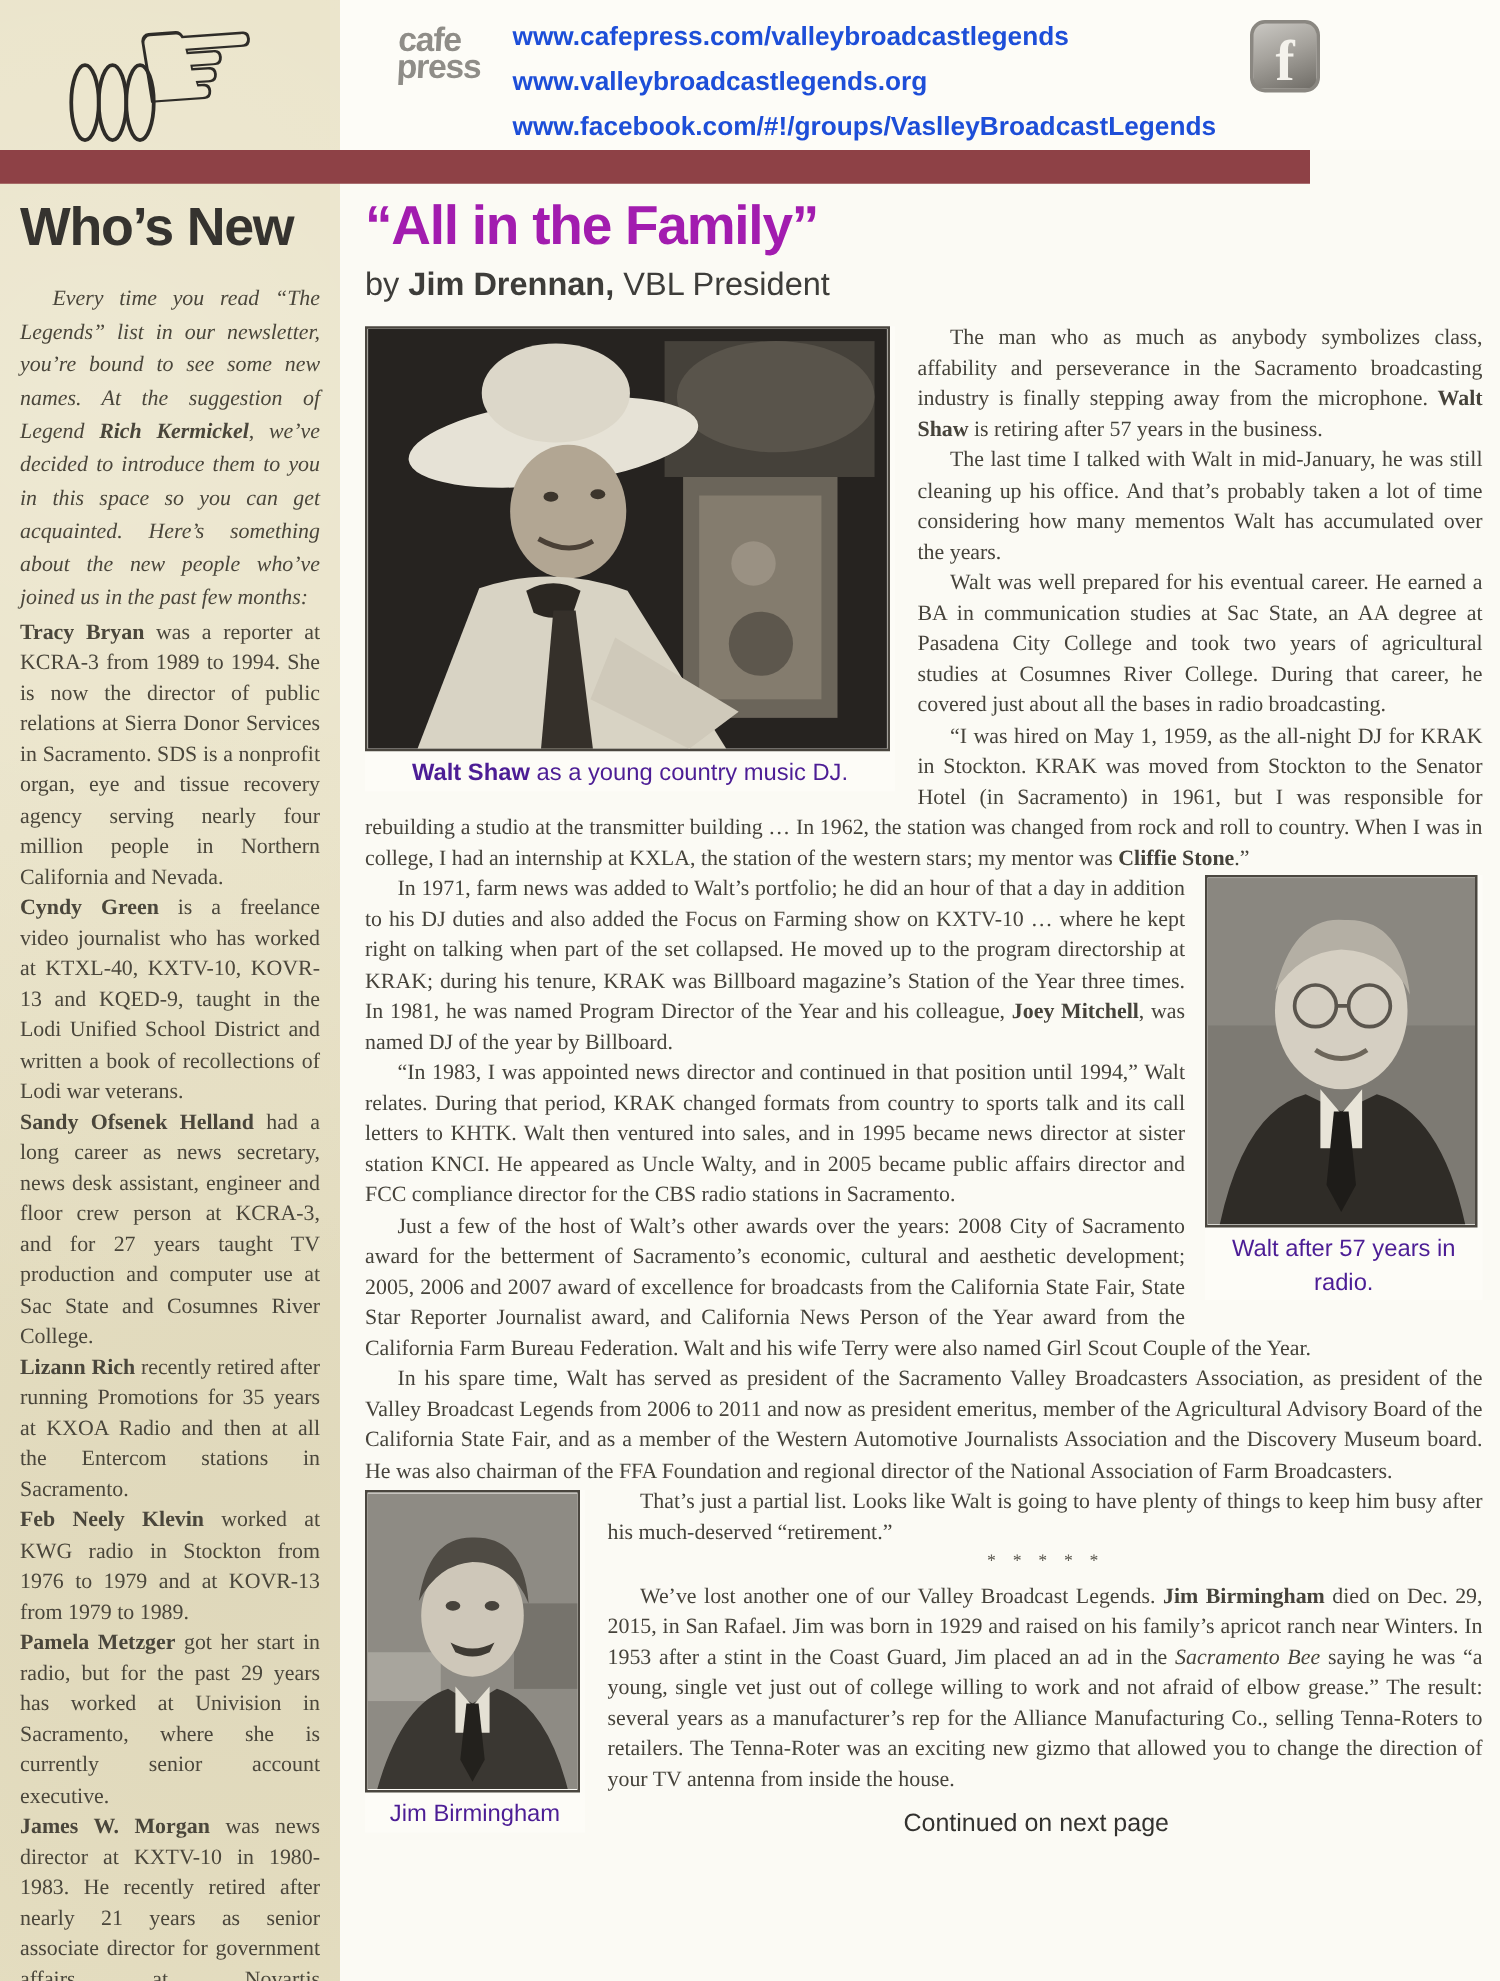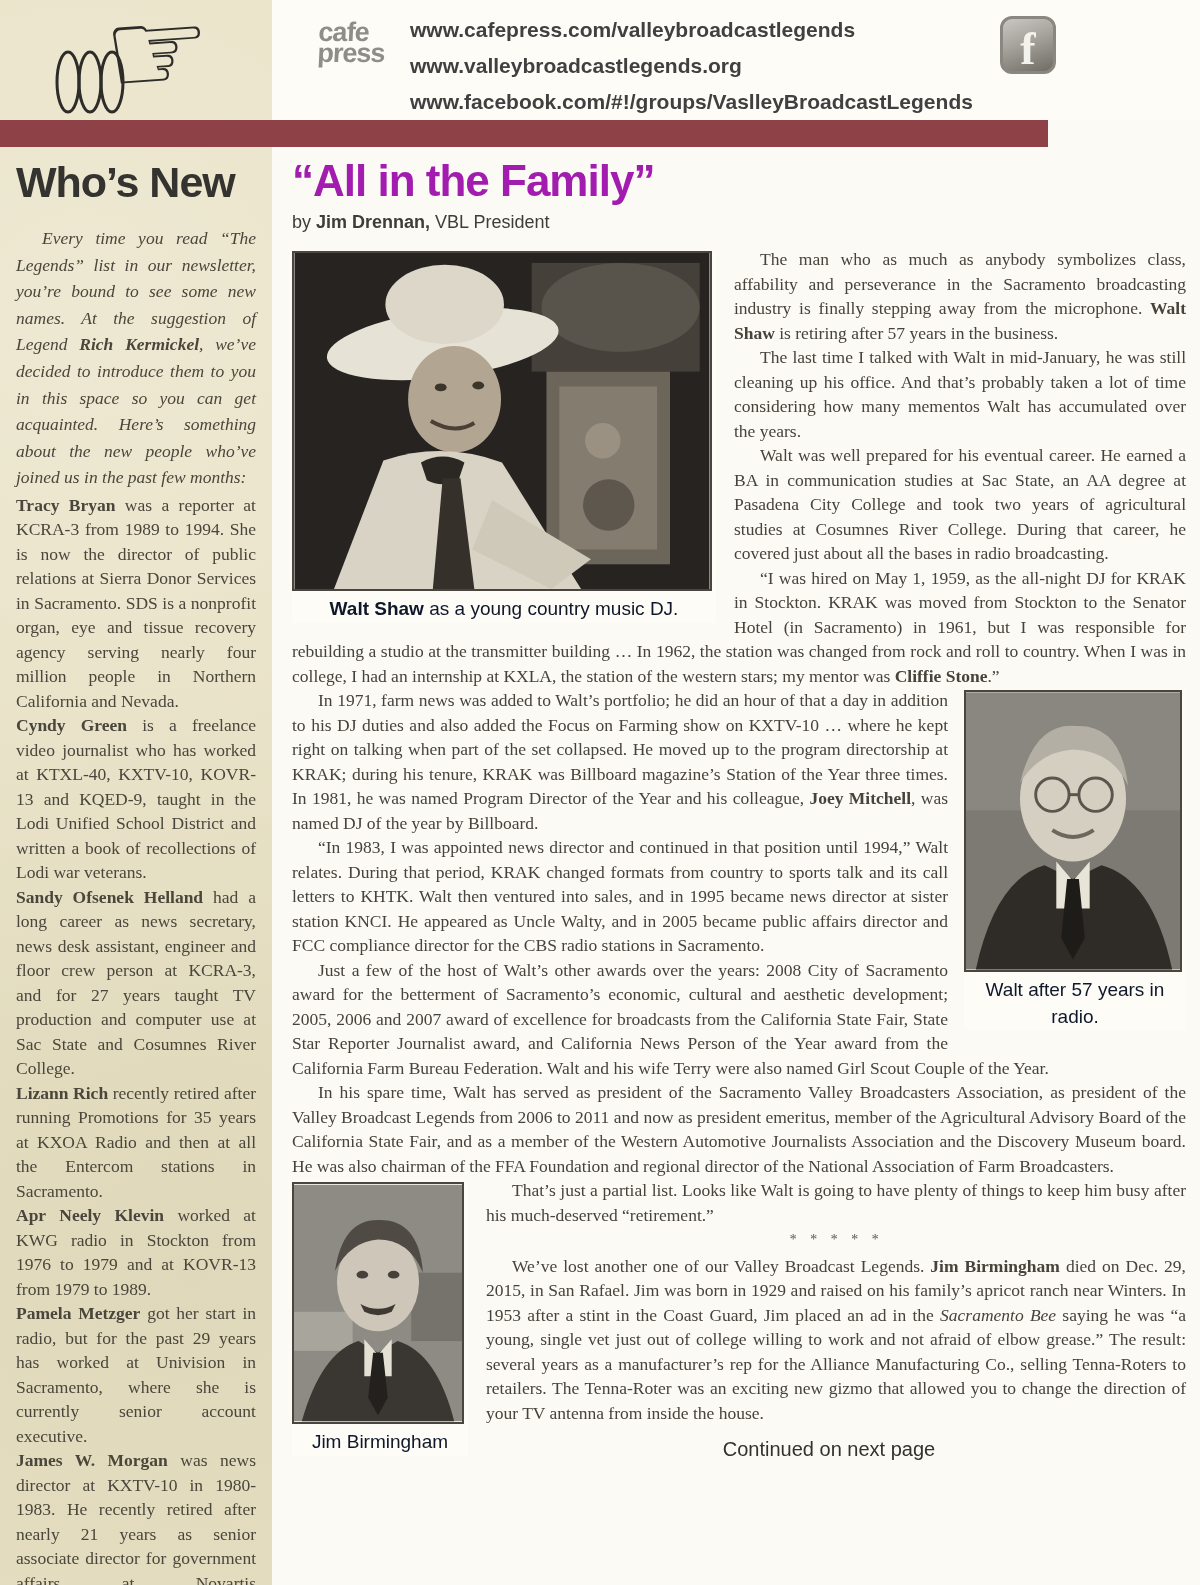--- a/index.html
+++ b/index.html
@@ -27,21 +27,21 @@
   .header { position:absolute; left:272px; top:0; width:928px; height:120px; background:#fdfcf7; }
   .cafepress {
     position:absolute; left:46px; top:22px;
     font-family:"Liberation Sans", sans-serif; font-weight:bold;
     font-size:27px; line-height:.78; color:#8f8d88; letter-spacing:-1px;
     transform:skewX(-3deg);
   }
   .urls {
     position:absolute; left:138px; top:12px;
     font-family:"Liberation Sans", sans-serif; font-weight:bold;
-    font-size:21px; color:#404040; line-height:1.72;
+    font-size:21px; color:#1d4ed8; line-height:1.72;
   }
   .fb-icon {
     position:absolute; left:728px; top:16px; width:56px; height:58px;
     border-radius:12px;
     background:linear-gradient(160deg,#c9c7c2 0%,#a5a29c 45%,#6f6c66 100%);
     border:3px solid #8a8781;
     display:flex; align-items:center; justify-content:center;
   }
   .fb-icon span {
     font-family:"Liberation Serif", serif; font-weight:bold;
@@ -59,31 +59,31 @@
     text-indent:26px; text-align:justify; margin-bottom:2px;
   }
   .sidebar .bio { font-size:17.5px; line-height:1.4; text-align:justify; }
   
   .main { position:absolute; left:292px; top:156px; width:894px; }
   .main h1 {
     font-family:"Liberation Sans", sans-serif; font-weight:bold;
     font-size:44px; color:#a21caf; letter-spacing:-1px; margin-bottom:6px;
   }
   .byline {
-    font-family:"Liberation Sans", sans-serif; font-size:18px; color:#3e3d3a;
+    font-family:"Liberation Sans", sans-serif; font-size:26px; color:#3e3d3a;
     margin-bottom:14px;
   }
   .article-body { font-size:17.5px; line-height:1.4; text-align:justify; color:#46433b; }
   .article-body p { text-indent:26px; }
   .figure { background:#fdfcf7; text-align:center; }
   .fig-left  { float:left;  margin:4px 18px 4px 0; }
   .fig-right { float:right; margin:2px 0 4px 16px; }
   .figure .frame { border:2px solid #4a463f; display:block; }
   .caption {
-    font-family:"Liberation Sans", sans-serif; font-size:19px; color:#0f172a;
+    font-family:"Liberation Sans", sans-serif; font-size:19px; color:#4c1d95;
     margin-top:5px; text-indent:0 !important; text-align:center;
   }
   .divider {
     text-indent:0 !important; text-align:center; font-style:italic;
     font-size:14px; letter-spacing:5px; color:#5a574e; line-height:1.9;
   }
   .continued {
     font-family:"Liberation Sans", sans-serif; font-size:20px; color:#33322f;
     text-align:center; text-indent:0 !important; margin:10px 14px 0 0;
   }
@@ -123,21 +123,21 @@
 
   <div class="red-bar"></div>
 
   <div class="sidebar">
     <h2>Who’s New</h2>
     <p class="intro"><i>Every time you read “The Legends” list in our newsletter, you’re bound to see some new names. At the suggestion of Legend </i><b class="bi">Rich Kermickel</b><i>, we’ve decided to introduce them to you in this space so you can get acquainted. Here’s something about the new people who’ve joined us in the past few months:</i></p>
     <p class="bio"><b>Tracy Bryan</b><span> was a reporter at KCRA-3 from 1989 to 1994. She is now the director of public relations at Sierra Donor Services in Sacramento. SDS is a nonprofit organ, eye and tissue recovery agency serving nearly four million people in Northern California and Nevada.</span></p>
     <p class="bio"><b>Cyndy Green</b><span> is a freelance video journalist who has worked at KTXL-40, KXTV-10, KOVR-13 and KQED-9, taught in the Lodi Unified School District and written a book of recollections of Lodi war veterans.</span></p>
     <p class="bio"><b>Sandy Ofsenek Helland</b><span> had a long career as news secretary, news desk assistant, engineer and floor crew person at KCRA-3, and for 27 years taught TV production and computer use at Sac State and Cosumnes River College.</span></p>
     <p class="bio"><b>Lizann Rich</b><span> recently retired after running Promotions for 35 years at KXOA Radio and then at all the Entercom stations in Sacramento.</span></p>
-    <p class="bio"><b>Apr Neely Klevin</b><span> worked at KWG radio in Stockton from 1976 to 1979 and at KOVR-13 from 1979 to 1989.</span></p>
+    <p class="bio"><b>Feb Neely Klevin</b><span> worked at KWG radio in Stockton from 1976 to 1979 and at KOVR-13 from 1979 to 1989.</span></p>
     <p class="bio"><b>Pamela Metzger</b><span> got her start in radio, but for the past 29 years has worked at Univision in Sacramento, where she is currently senior account executive.</span></p>
     <p class="bio"><b>James W. Morgan</b><span> was news director at KXTV-10 in 1980-1983. He recently retired after nearly 21 years as senior associate director for government affairs at Novartis Pharmaceuticals.</span></p>
   </div>
 
   <div class="main">
     <h1>“All in the Family”</h1>
     <div class="byline">
       <span>by </span><b>Jim Drennan,</b><span> VBL President</span>
     </div>
 

